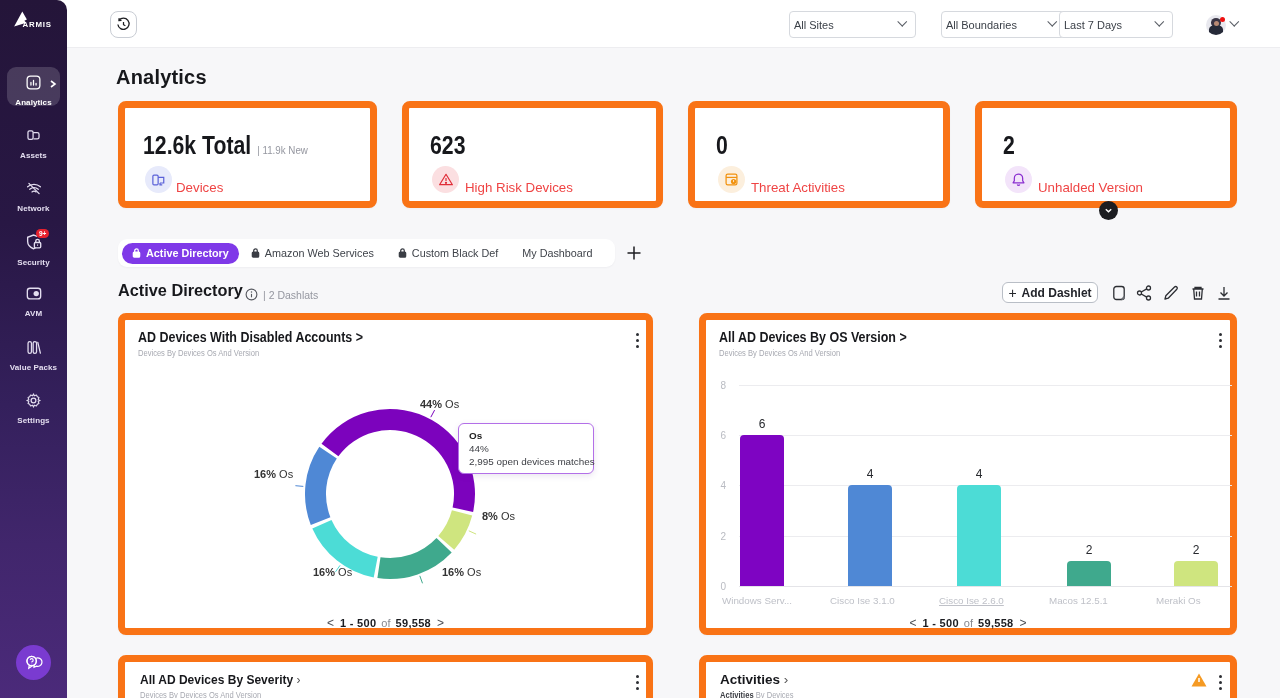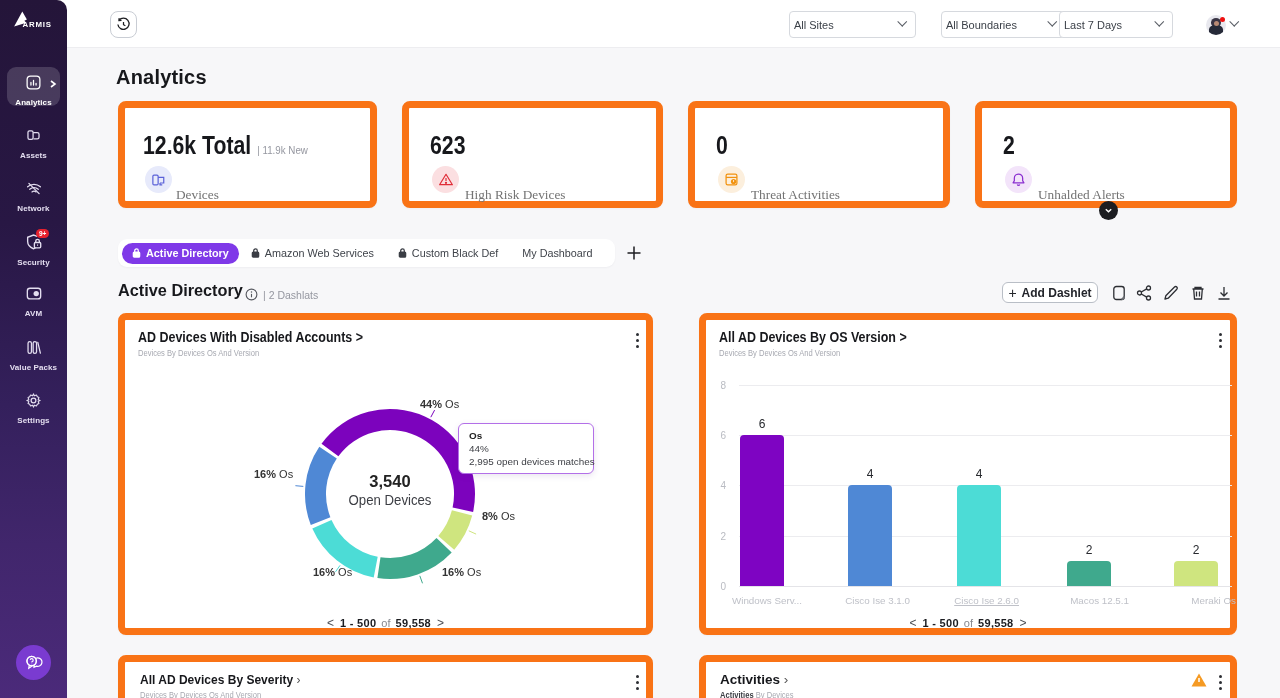--- a/index.html
+++ b/index.html
@@ -20,21 +20,21 @@
 #nav-active { position:absolute; left:7px; top:67px; width:53px; height:39px; background:rgba(255,255,255,0.16); border-radius:9px; }
 
 
 #pagetitle { position:absolute; left:116px; top:66px; font-size:20px; font-weight:bold; color:#17181c; letter-spacing:0.2px; }
 
 
 .card { position:absolute; background:#fff; border:7px solid #f97316; border-radius:8px; box-shadow:0 1px 2px rgba(30,30,60,0.03); }
 .statnum { position:absolute; left:18px; top:23px; font-size:25px; font-weight:bold; color:#17181c; white-space:nowrap; transform:scaleX(0.85); transform-origin:0 0; }
 .statsub { font-size:11.5px; font-weight:normal; color:#9597a0; }
 .staticon { position:absolute; left:20px; top:58px; width:27px; height:27px; border-radius:50%; display:flex; align-items:center; justify-content:center; }
-.statlabel { position:absolute; left:51px; top:79px; font-size:13.3px; color:#737373;font-family:Liberation Serif, serif; }
+.statlabel { position:absolute; left:51px; top:72px; font-size:13.3px; color:#ef4444; }
 
 
 #tabbar { position:absolute; left:118px; top:239px; width:497px; height:28px; background:#fff; border-radius:9px; display:flex; align-items:center; box-shadow:0 1px 2px rgba(30,30,60,0.04); }
 .tab { white-space:nowrap; font-size:10.8px; color:#3f434a; display:flex; align-items:center; gap:5px; padding:0 12px; }
 #tab-active { white-space:nowrap; margin-left:4px; height:21px; background:#7f39e8; color:#fff; font-weight:bold; border-radius:10.5px; display:flex; align-items:center; gap:5px; padding:0 10px; font-size:10.8px; }
 #plusbtn { position:absolute; left:626px; top:245px; width:16px; height:16px; }
 
 
 #sechead { position:absolute; left:118px; top:281px; font-size:16.3px; font-weight:bold; color:#17181c; }
 #secmeta { position:absolute; left:263px; top:289px; font-size:10.5px; color:#9597a0; }
@@ -50,21 +50,21 @@
 .pager b { color:#1c1d21; letter-spacing:0.3px; }
 .pga { color:#4a4d53; margin-right:6px; font-size:12px; }
 .pga2 { color:#4a4d53; margin-left:6px; font-size:12px; }
 .pgo { color:#86888f; margin:0 5px; }
 
 
 .gridline { position:absolute; height:1px; background:#ececef; }
 .ylab { position:absolute; font-size:10px; color:#b9bbc2; text-align:right; width:20px; }
 .bar { position:absolute; border-radius:4px 4px 0 0; }
 .barval { position:absolute; font-size:12px; color:#27292e; text-align:center; width:44px; }
-.xlab { position:absolute; font-size:9.8px; color:#bfc1c8; text-align:right; }
+.xlab { position:absolute; font-size:9.8px; color:#bfc1c8; text-align:left; }
 </style>
 </head>
 <body>
 
 <div id="topbar">
   <div id="histbtn">
     <svg width="15" height="15" viewBox="0 0 16 16" fill="none" stroke="#1c1d21" stroke-width="1.4">
       <path d="M3.2 3.5 A6 6 0 1 1 2 8"></path>
       <path d="M3.4 1.2 L3.2 3.9 5.9 3.7" fill="none"></path>
       <path d="M8 5.2 V8.2 L10 9.4" stroke-width="1.3"></path>
@@ -205,21 +205,21 @@
 </div>
 
 <div class="card" style="left:975px; top:101px; width:262px; height:107px; overflow:hidden;">
   <div class="statnum" style="left:21px;">2</div>
   <div class="staticon" style="background:#f3e4fa; left:23px;">
     <svg width="15" height="15" viewBox="0 0 18 18" fill="none" stroke="#8b2fd0" stroke-width="1.5">
       <path d="M9 2.5 a5 5 0 0 1 5 5 v3 l1.5 2.5 H2.5 L4 10.5 v-3 a5 5 0 0 1 5-5 Z" stroke-linejoin="round"></path>
       <path d="M7.5 15 a1.6 1.6 0 0 0 3 0"></path>
     </svg>
   </div>
-  <div class="statlabel" style="left:56px;">Unhalded Alerts</div>
+  <div class="statlabel" style="left:56px;">Unhalded Version</div>
   <div style="position:absolute; left:22px; top:93px; width:219px; height:40px; background:#fbd9d7; border-radius:6px; font-size:11px; font-weight:bold; color:#333; padding:8px 0 0 13px;">High risk activity</div>
 </div>
 <div style="position:absolute; left:1099px; top:201px; width:19px; height:19px; border-radius:50%; background:#1c1d21; display:flex; align-items:center; justify-content:center; z-index:5;">
   <svg width="9" height="9" viewBox="0 0 10 10" fill="none" stroke="#fff" stroke-width="1.6">
       <path d="M2 3.5 L5 6.5 L8 3.5"></path>
     </svg>
 </div>
 
 <div id="tabbar">
   <div id="tab-active">
@@ -296,24 +296,20 @@
     <path d="M347.2 140.5 A85 85 0 0 1 329.2 174.7 L313.3 160.9 A64 64 0 0 0 326.9 135.2 Z" fill="#cfe57f"></path>
     <path d="M326.7 177.5 A85 85 0 0 1 252.4 203.1 L255.5 182.3 A64 64 0 0 0 311.5 163.0 Z" fill="#3fa98d"></path>
     <path d="M248.7 202.4 A85 85 0 0 1 187.3 153.4 L206.5 144.9 A64 64 0 0 0 252.7 181.8 Z" fill="#4cdcd6"></path>
     <path d="M185.8 149.9 A85 85 0 0 1 194.3 71.8 L211.8 83.4 A64 64 0 0 0 205.4 142.3 Z" fill="#4f88d5"></path>
     <path d="M305.8 42.2 L309.6 35.1" stroke="#7c03bd" stroke-width="1"></path>
     <path d="M343.8 155.8 L351.1 159.1" stroke="#cfe57f" stroke-width="1"></path>
     <path d="M294.8 200.8 L297.5 208.3" stroke="#3fa98d" stroke-width="1"></path>
     <path d="M215.1 190.3 L210.5 196.8" stroke="#4cdcd6" stroke-width="1"></path>
     <path d="M178.3 111.4 L170.4 110.7" stroke="#4f88d5" stroke-width="1"></path>
   </svg>
-  <div style="position:absolute; left:195px; top:152px; width:140px; text-align:center;">
-    <div style="font-size:16.5px; font-weight:bold; color:#222;">3,540</div>
-    <div style="font-size:15px; color:#3c3e44; transform:scaleX(0.88); transform-origin:50% 0;">Open Devices</div>
-  </div>
 
   <div style="position:absolute; left:295px; top:78px; font-size:11px; color:#333;"><b>44%</b> Os</div>
   <div style="position:absolute; left:129px; top:148px; font-size:11px; color:#333;"><b>16%</b> Os</div>
   <div style="position:absolute; left:357px; top:190px; font-size:11px; color:#333;"><b>8%</b> Os</div>
   <div style="position:absolute; left:188px; top:246px; font-size:11px; color:#333;"><b>16%</b> Os</div>
   <div style="position:absolute; left:317px; top:246px; font-size:11px; color:#333;"><b>16%</b> Os</div>
 
   <div style="position:absolute; left:333px; top:103px; width:136px; height:51px; white-space:nowrap; background:#fff; border:1px solid #b36fe8; border-radius:6px; box-shadow:0 2px 6px rgba(80,40,120,0.12); padding:5px 0 0 10px; font-size:9.9px; color:#3c3e44; line-height:13px;">
     <b style="color:#222;">Os</b><br>44%<br>2,995 open devices matches
   </div>

